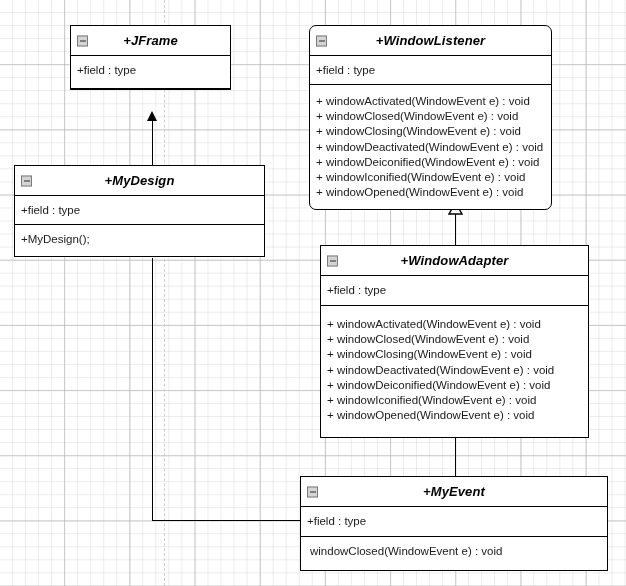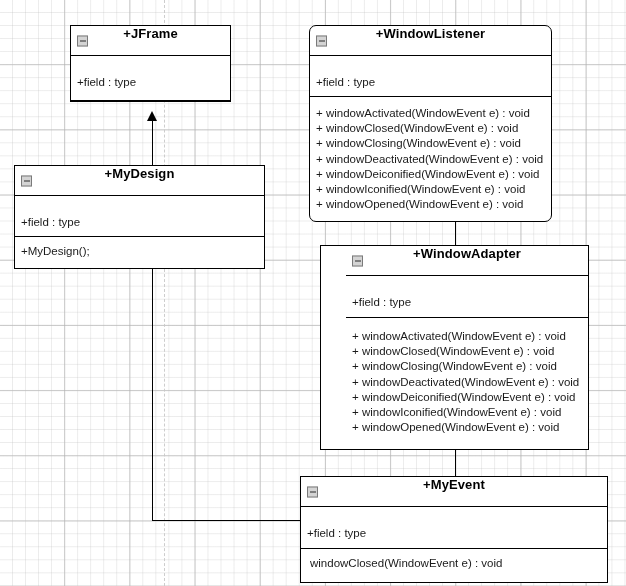--- a/index.html
+++ b/index.html
@@ -47,22 +47,23 @@
     background: #ffffff;
     border: 1.6px solid #000000;
     color: #1a1a1a;
   }
   .uml .title-bar {
     position: relative;
     height: 30px;
     box-sizing: border-box;
     border-bottom: 1.6px solid #000000;
     display: flex;
-    align-items: flex-start;
+    align-items: center;
     justify-content: center;
+    font-style: italic;
   }
   .uml .title-text {
     font-size: 13px;
     font-weight: bold;
     color: #000000;
     letter-spacing: 0.1px;
     white-space: nowrap;
   }
   .collapse-icon {
     position: absolute;
@@ -85,21 +86,20 @@
     height: 1.6px;
     background: #2a2a2a;
   }
 
   .uml .compartment {
     box-sizing: border-box;
     padding: 7px 0 7px 6px;
   }
   .uml .compartment.bordered {
     border-bottom: 1.6px solid #000000;
-    margin-top: 12px;
   }
   .uml .member {
     font-size: 11.5px;
     line-height: 15.2px;
     color: #1a1a1a;
     white-space: nowrap;
   }
 
   
   .conn {
@@ -192,21 +192,21 @@
       <span class="title-text">+MyDesign</span>
     </div>
     <div class="compartment bordered" style="height:29px;">
       <div class="member">+field : type</div>
     </div>
     <div class="compartment" style="height:31px;">
       <div class="member">+MyDesign();</div>
     </div>
   </div>
 
-  <div class="uml" style="left:320px; top:245px; width:269px;padding-left:25px;">
+  <div class="uml" style="left:320px; top:245px; width:269px;">
     <div class="title-bar">
       <span class="collapse-icon"></span>
       <span class="title-text">+WindowAdapter</span>
     </div>
     <div class="compartment bordered" style="height:30px;">
       <div class="member">+field : type</div>
     </div>
     <div class="compartment" style="height:131px; padding-top:11px;">
       <div class="member">+ windowActivated(WindowEvent e) : void</div>
       <div class="member">+ windowClosed(WindowEvent e) : void</div>

